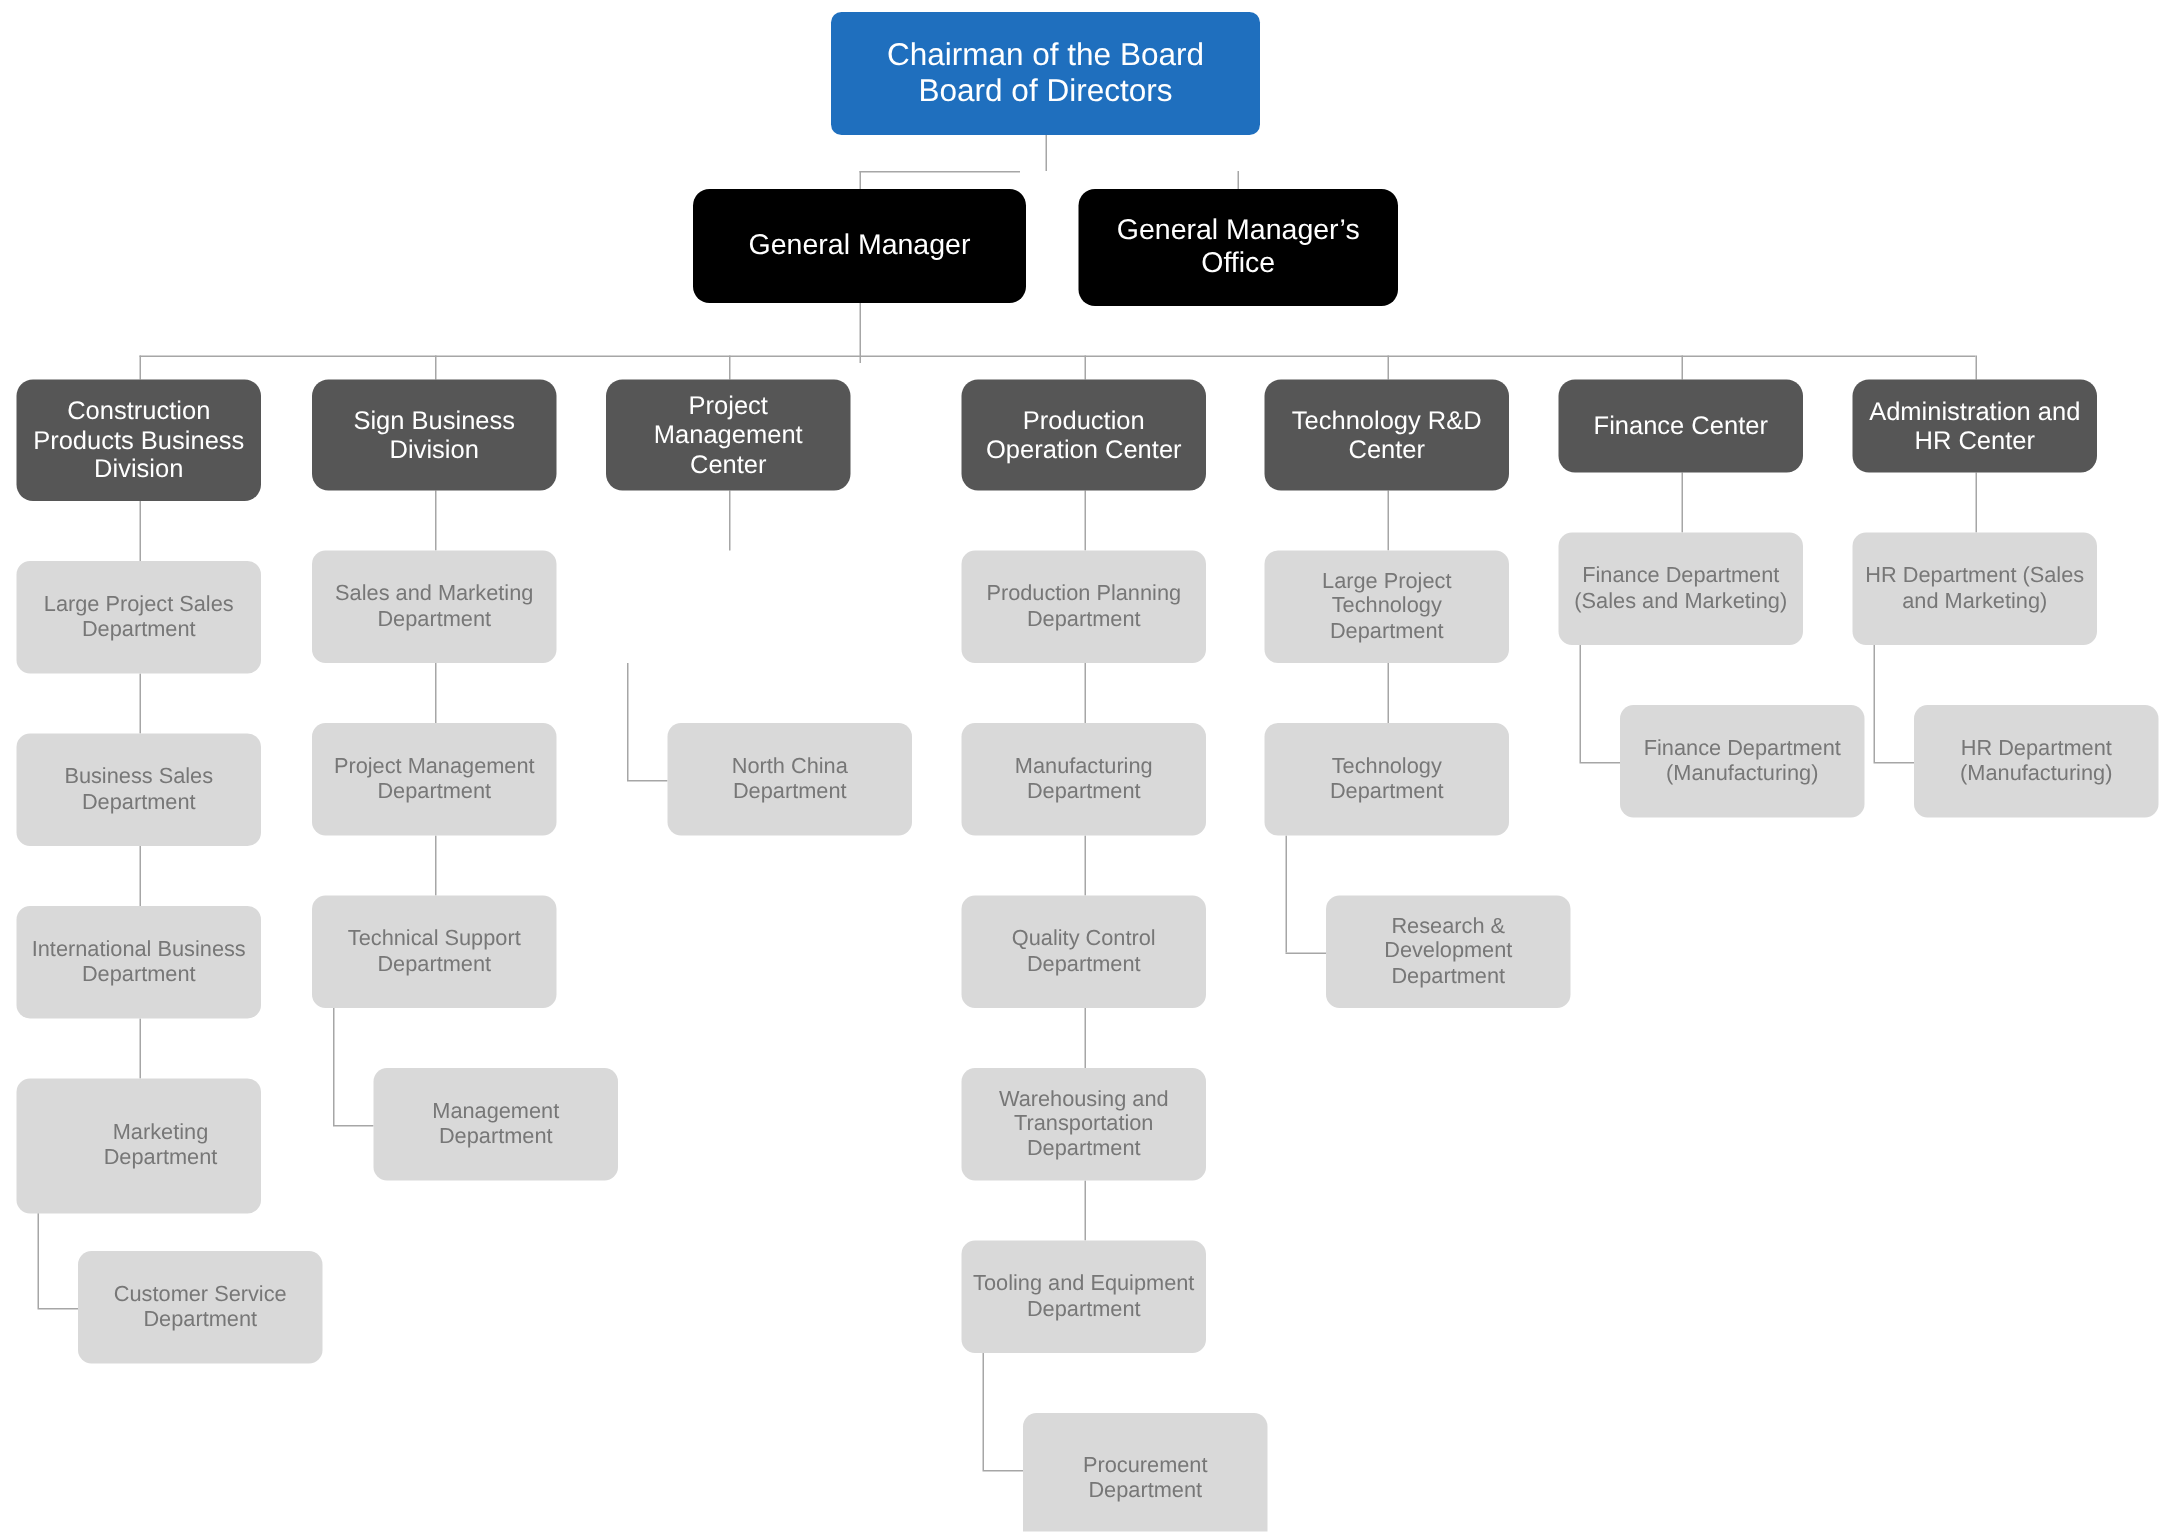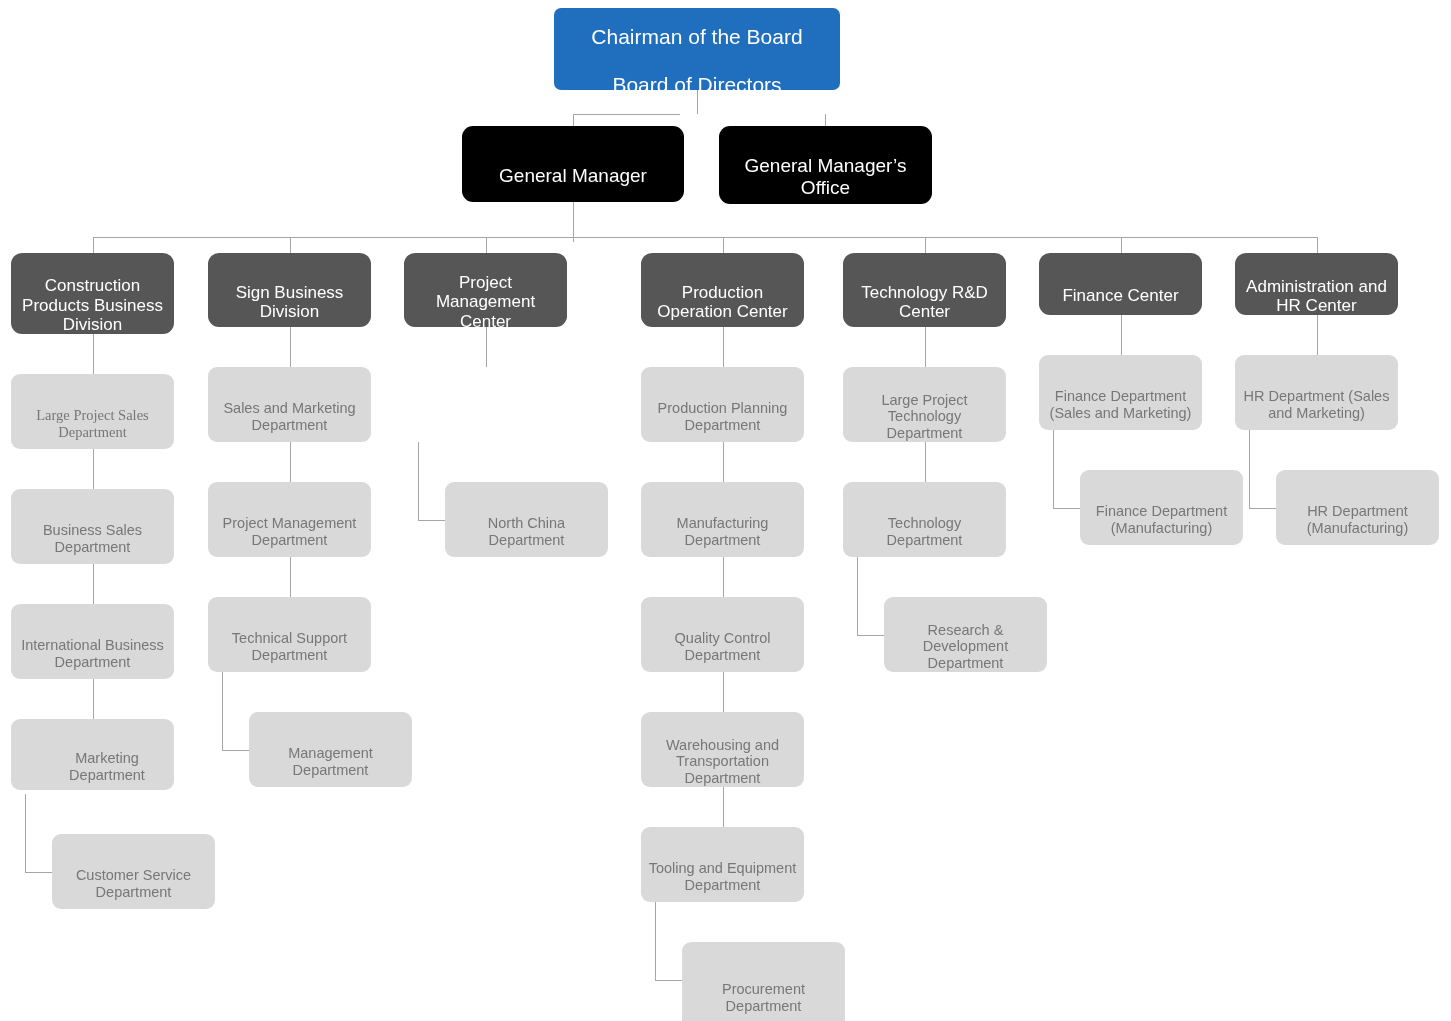--- a/index.html
+++ b/index.html
@@ -28,21 +28,20 @@
     justify-content: center;
     text-align: center;
     border-radius: 9px;
     line-height: 1.14;
     z-index: 3;
     padding: 2px 6px;
   }
   .node span {
     display: block;
     width: 100%;
-    margin-top: 24px;
   }
   .node.root {
     background: #1f6fbe;
     color: #ffffff;
     font-size: 21px;
     border-radius: 7px;
   }
   .node.gm {
     background: #000000;
     color: #ffffff;
@@ -87,33 +86,33 @@
     <div class="node gm" style="left: 719px; top: 126px; width: 213px; height: 78px;">
       <span>General Manager’s Office</span>
     </div>
     <div class="conn v" style="left: 573px; top: 202px; height: 40px;"></div>
     <div class="conn h" style="left: 92.5px; top: 237px; width: 1224px;"></div>
     <div class="conn v" style="left: 92.5px; top: 237px; height: 16px;"></div>
     <div class="node center" style="left: 11px; top: 253px; width: 163px; height: 81px;">
       <span>Construction Products Business Division</span>
     </div>
     <div class="conn v" style="left: 92.5px; top: 334px; height: 40px;"></div>
-    <div class="node dept" style="left: 11px; top: 374px; width: 163px; height: 75px; font-family: Liberation Serif, serif;">
+    <div class="node dept" style="left: 11px; top: 374px; width: 163px; height: 75px;">
       <span>Large Project Sales Department</span>
     </div>
     <div class="conn v" style="left: 92.5px; top: 449px; height: 40px;"></div>
     <div class="node dept" style="left: 11px; top: 489px; width: 163px; height: 75px;">
       <span>Business Sales Department</span>
     </div>
     <div class="conn v" style="left: 92.5px; top: 564px; height: 40px;"></div>
     <div class="node dept" style="left: 11px; top: 604px; width: 163px; height: 75px;">
       <span>International Business Department</span>
     </div>
     <div class="conn v" style="left: 92.5px; top: 679px; height: 40px;"></div>
-    <div class="node dept" style="left: 11px; top: 719px; width: 163px; height: 71px; padding-left: 35px;">
+    <div class="node dept" style="left: 11px; top: 719px; width: 163px; height: 90px; padding-left: 35px;">
       <span>Marketing Department</span>
     </div>
     <div class="conn v" style="left: 25px; top: 794px; height: 77.5px;"></div>
     <div class="conn h" style="left: 25px; top: 871.5px; width: 27px;"></div>
     <div class="node dept" style="left: 52px; top: 834px; width: 163px; height: 75px;">
       <span>Customer Service Department</span>
     </div>
     <div class="conn v" style="left: 289.5px; top: 237px; height: 16px;"></div>
     <div class="node center" style="left: 208px; top: 253px; width: 163px; height: 74px;">
       <span>Sign Business Division</span>

